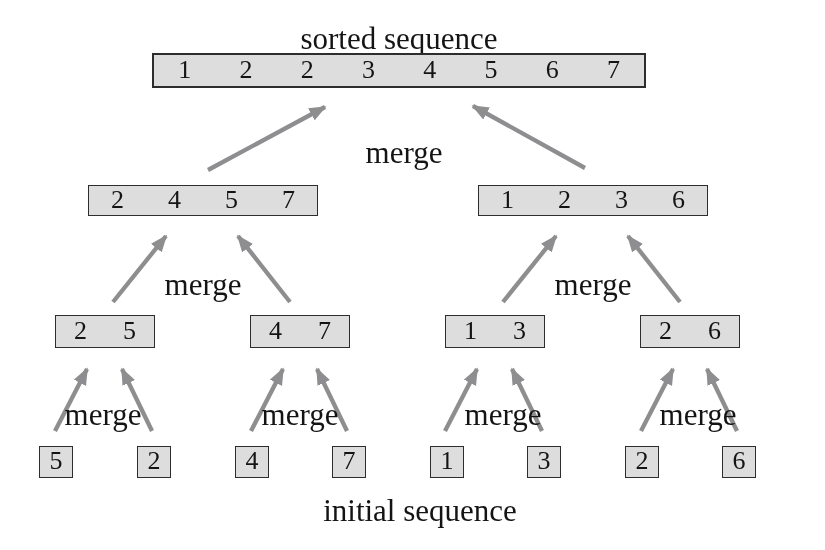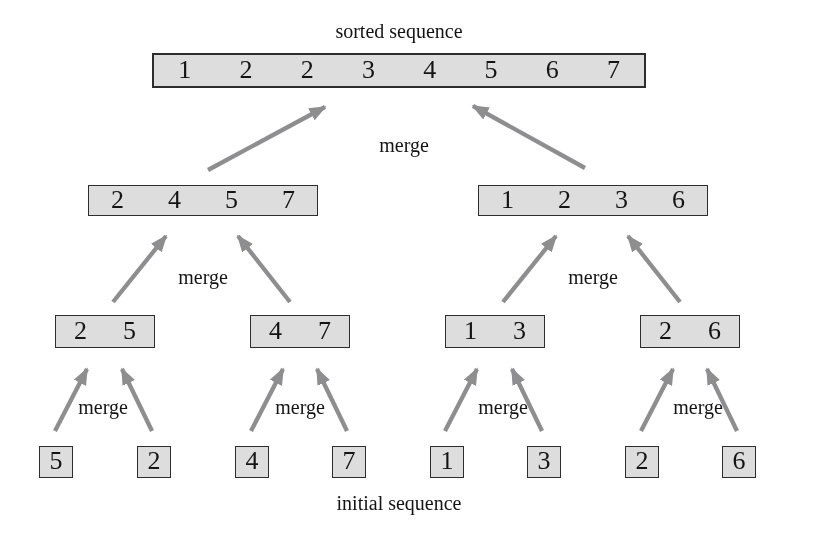--- a/index.html
+++ b/index.html
@@ -22,23 +22,24 @@
   .arrows line {
     stroke: var(--arrow, #8e8e90);
     stroke-width: 4.3;
   }
   .arrows path.head {
     fill: var(--arrow, #8e8e90);
   }
   .lbl {
     position: absolute;
     transform: translateX(-50%);
-    font-size: 20px;
+    font-size: 31px;
     line-height: 28px;
     white-space: nowrap;
+    margin-top: 8px;
   }
   .seq-box {
     position: absolute;
     box-sizing: border-box;
     background: var(--box-fill, #dddddd);
     border: 1.5px solid var(--box-border, #2d2d2d);
     display: flex;
     align-items: stretch;
   }
   .seq-box.big { border-width: 2px; }
@@ -80,21 +81,21 @@
   </svg>
 
   <div class="lbl" style="left:399px; top:17px;">sorted sequence</div>
   <div class="lbl" style="left:404px; top:131px;">merge</div>
   <div class="lbl" style="left:203px; top:263px;">merge</div>
   <div class="lbl" style="left:593px; top:263px;">merge</div>
   <div class="lbl" style="left:103px; top:393px;">merge</div>
   <div class="lbl" style="left:300px; top:393px;">merge</div>
   <div class="lbl" style="left:503px; top:393px;">merge</div>
   <div class="lbl" style="left:698px; top:393px;">merge</div>
-  <div class="lbl" style="left:399px; top:489px;font-family:Liberation Serif, serif;">initial sequence</div>
+  <div class="lbl" style="left:420px; top:489px;font-family:Liberation Serif, serif;">initial sequence</div>
 
   <div class="seq-box big" style="left:152px; top:53px; width:494px; height:35px;">
     <span class="cell">1</span>
     <span class="cell">2</span>
     <span class="cell">2</span>
     <span class="cell">3</span>
     <span class="cell">4</span>
     <span class="cell">5</span>
     <span class="cell">6</span>
     <span class="cell">7</span>

